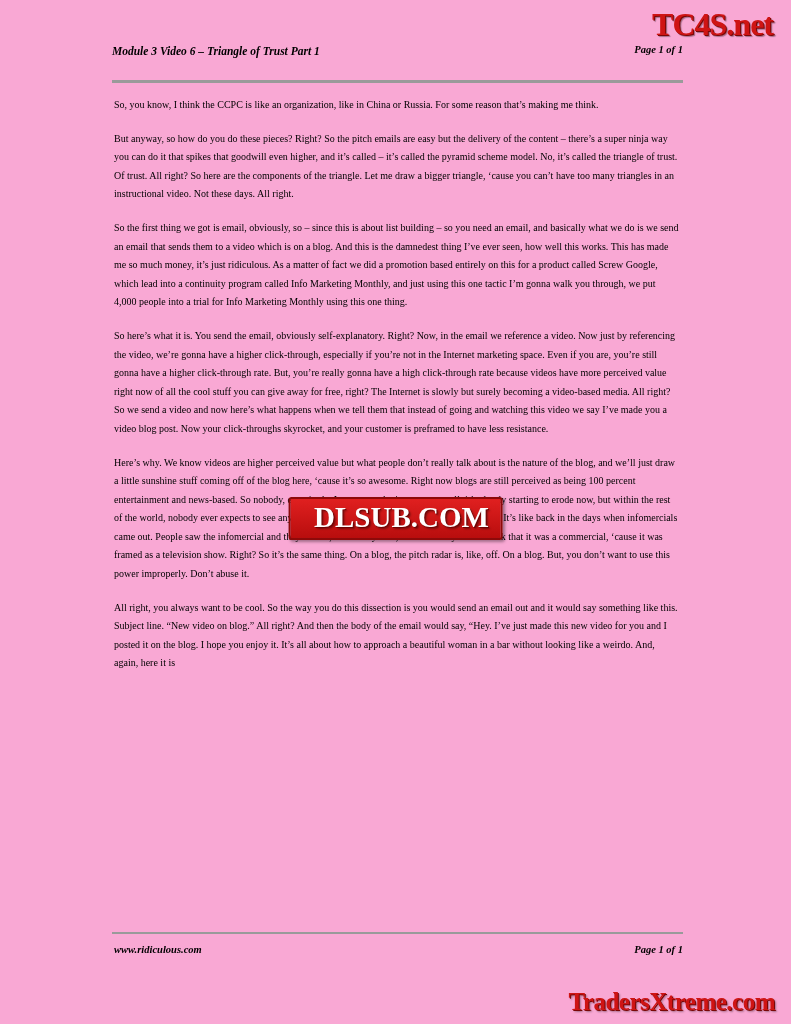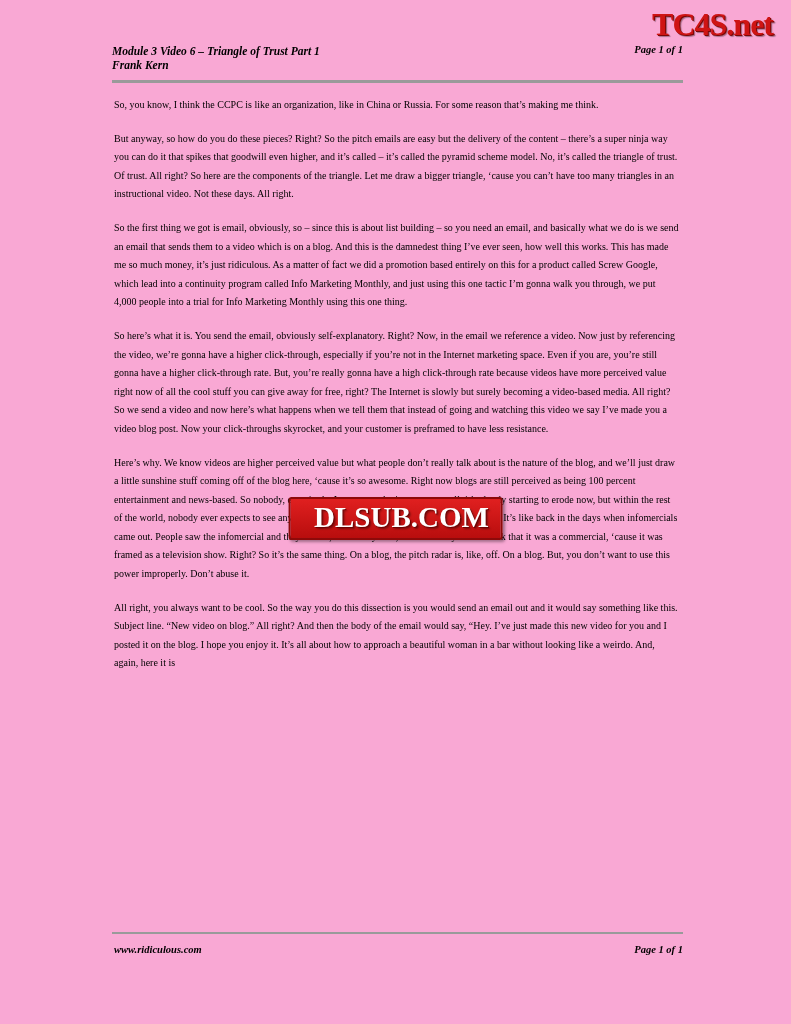--- a/index.html
+++ b/index.html
@@ -172,21 +172,20 @@
 </head>
 <body>
 
 <div class="page">
 
   <div class="tc4s-watermark">TC4S.net</div>
 
   <div class="header">
     <div class="header-center">
       <div>Module 3 Video 6 – Triangle of Trust Part 1</div>
-      <div>Frank Kern</div>
     </div>
     <div class="header-pageno">Page 1 of 1</div>
   </div>
 
   <div class="rule-top"></div>
 
   <div class="body">
     <p>So, you know, I think the CCPC is like an organization, like in China or Russia.  For some reason that’s making me think.</p>
     <p>But anyway, so how do you do these pieces?  Right?  So the pitch emails are easy but the delivery of the content – there’s a super ninja way you can do it that spikes that goodwill even higher, and it’s called – it’s called the pyramid scheme model.  No, it’s called the triangle of trust.  Of trust.  All right?  So here are the components of the triangle.  Let me draw a bigger triangle, ‘cause you can’t have too many triangles in an instructional video.  Not these days.  All right.</p>
     <p>So the first thing we got is email, obviously, so – since this is about list building – so you need an email, and basically what we do is we send an email that sends them to a video which is on a blog.  And this is the damnedest thing I’ve ever seen, how well this works.  This has made me so much money, it’s just ridiculous.  As a matter of fact we did a promotion based entirely on this for a product called Screw Google, which lead into a continuity program called Info Marketing Monthly, and just using this one tactic I’m gonna walk you through, we put 4,000 people into a trial for Info Marketing Monthly using this one thing.</p>
@@ -199,14 +198,15 @@
     <span>DLSUB.COM</span>
   </div>
 
   <div class="rule-bottom"></div>
 
   <div class="footer">
     <div class="footer-left">www.ridiculous.com</div>
     <div class="footer-right">Page 1 of 1</div>
   </div>
 
+  <div class="tx-watermark">TradersXtreme.com</div>
 
 </div>
 
 </body></html>

